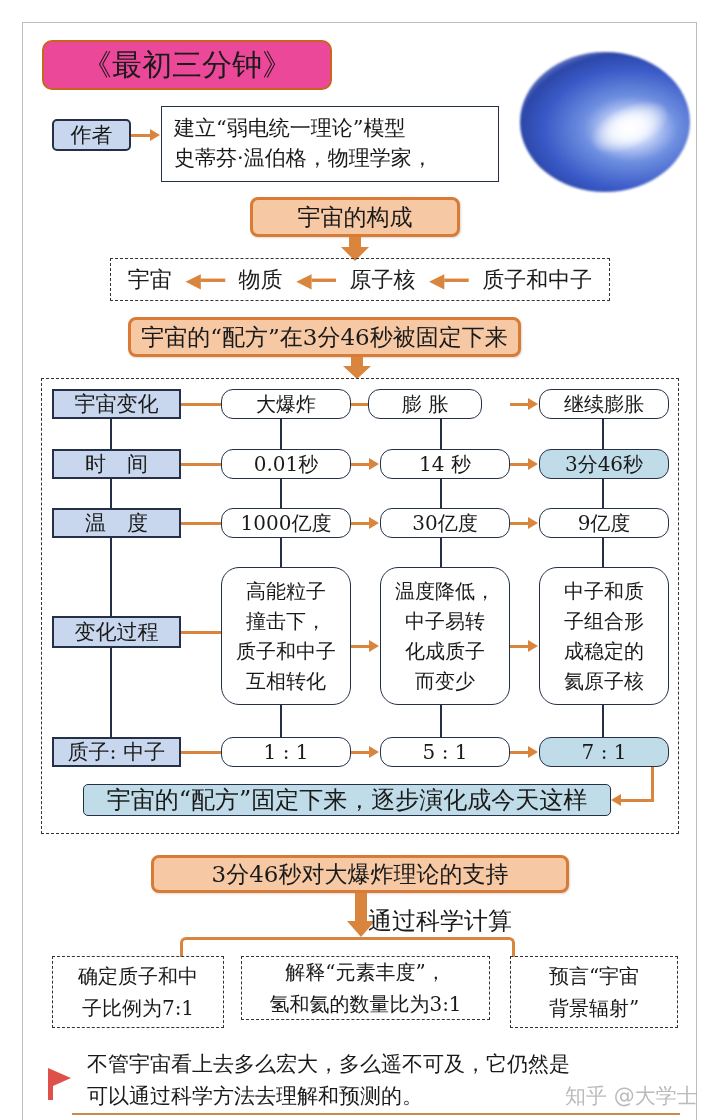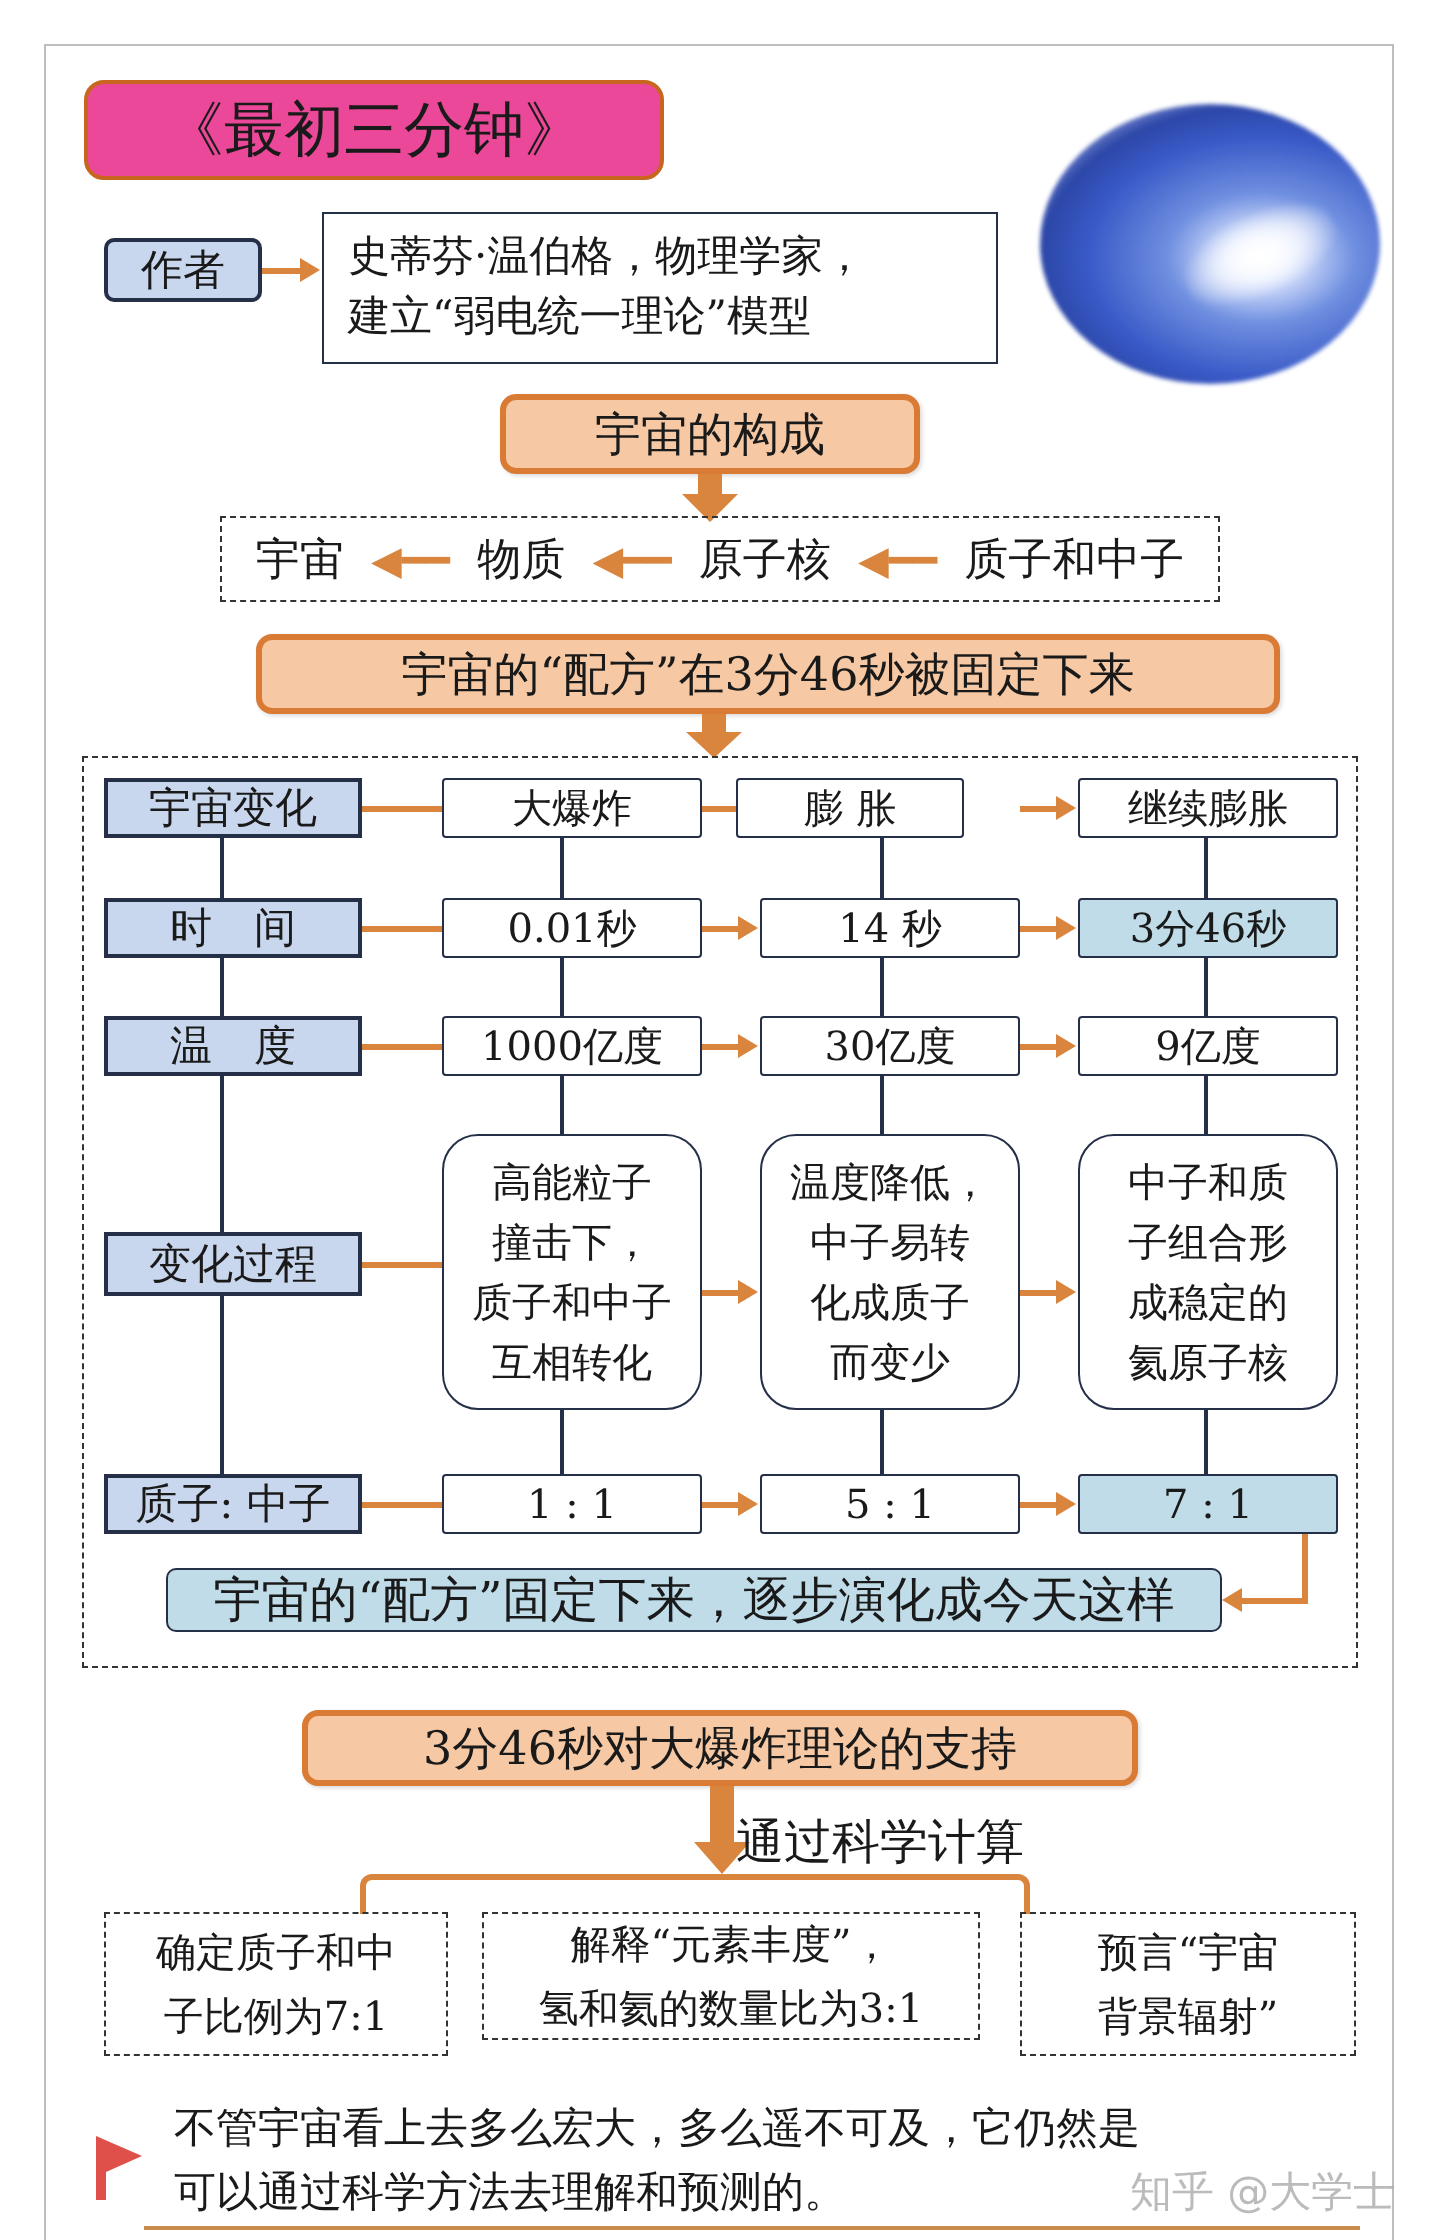--- a/index.html
+++ b/index.html
@@ -2,21 +2,21 @@
 <html><head>
 <meta charset="utf-8">
 <style>
   html,body{margin:0;padding:0;background:#fff;}
   body{width:720px;height:1120px;position:relative;overflow:hidden;font-family:"DejaVu Serif","Liberation Serif",serif;color:#1a1a1a;}
   .frame{position:absolute;left:22px;top:22px;width:675px;height:1110px;border:1.5px solid #bdbdbd;border-bottom:none;box-sizing:border-box;}
   .abs{position:absolute;box-sizing:border-box;}
   .orange-title{background:#ec4899;border:2px solid #c8651f;border-radius:10px;display:flex;align-items:center;justify-content:center;}
   .peach{background:#f6c9a4;border:3px solid #d97a35;border-radius:8px;display:flex;align-items:center;justify-content:center;box-shadow:1px 1px 2px rgba(0,0,0,.15);}
   .blue-label{background:#c9d7ee;border:2px solid #253048;display:flex;align-items:center;justify-content:center;font-size:21px;}
-  .cell{background:#fff;border:1.6px solid #253048;border-radius:2px;display:flex;align-items:center;justify-content:center;font-size:20px;}
+  .cell{background:#fff;border:1.6px solid #253048;border-radius:12px;display:flex;align-items:center;justify-content:center;font-size:20px;}
   .cell.hl{background:#bfdce8;}
   .tall{border-radius:18px;font-size:20px;line-height:30px;text-align:center;white-space:pre-line;}
   .dashed{border:1.6px dashed #333;}
   .vline{position:absolute;width:2px;background:#253048;}
   .hline-o{position:absolute;height:3px;background:#d9853d;}
   .arrowhead-r{position:absolute;width:0;height:0;border-top:6px solid transparent;border-bottom:6px solid transparent;border-left:10px solid #d9853d;}
   .bigarrow{position:absolute;}
   .txt{white-space:nowrap;}
 </style>
 </head>
@@ -31,41 +31,41 @@
 <div class="abs" style="left:520px;top:52px;width:170px;height:140px;border-radius:50%;background:radial-gradient(ellipse at 65% 55%, #ffffff 0%, #dfe8ff 10%, #6f8fe0 30%, #3a5ac8 55%, #2c47a8 70%, rgba(90,110,210,0.5) 85%, rgba(255,255,255,0) 100%);filter:blur(1px);">
   <div class="abs" style="left:70px;top:55px;width:80px;height:40px;background:radial-gradient(ellipse, #ffffff 0%, rgba(255,255,255,0.6) 40%, rgba(255,255,255,0) 75%);transform:rotate(-25deg);"></div>
 </div>
 
 <div class="abs blue-label" style="left:52px;top:119px;width:79px;height:32px;border-radius:5px;">
   <span>作者</span>
 </div>
 <div class="hline-o" style="left:131px;top:134px;width:22px;"></div>
 <div class="arrowhead-r" style="left:150px;top:129px;"></div>
 <div class="abs" style="left:161px;top:106px;width:338px;height:76px;border:1.6px solid #253048;padding:6px 12px;font-size:21px;line-height:30px;">
+  <div class="txt">建立“弱电统一理论”模型</div>
   <div class="txt">史蒂芬·温伯格，物理学家，</div>
-  <div class="txt">建立“弱电统一理论”模型</div>
 </div>
 
 <div class="abs peach" style="left:250px;top:197px;width:210px;height:40px;">
   <span style="font-size:23px;">宇宙的构成</span>
 </div>
 <svg class="bigarrow" style="left:340px;top:237px;" width="30" height="24">
     <polygon points="9,0 21,0 21,10 29,10 15,24 1,10 9,10" fill="#d9853d"></polygon>
   </svg>
 <div class="abs dashed" style="left:110px;top:258px;width:500px;height:43px;display:flex;align-items:center;justify-content:space-around;font-size:22px;padding:0 10px;">
   <span class="txt">宇宙</span>
   <span style="color:#d9853d;font-size:20px;">◀━━</span>
   <span class="txt">物质</span>
   <span style="color:#d9853d;font-size:20px;">◀━━</span>
   <span class="txt">原子核</span>
   <span style="color:#d9853d;font-size:20px;">◀━━</span>
   <span class="txt">质子和中子</span>
 </div>
 
-<div class="abs peach" style="left:128px;top:317px;width:512px;height:40px;text-align:right;">
+<div class="abs peach" style="left:128px;top:317px;width:393px;height:40px;text-align:right;">
   <span class="txt" style="font-size:23px;">宇宙的“配方”在3分46秒被固定下来</span>
 </div>
 <svg class="bigarrow" style="left:342px;top:357px;" width="30" height="22">
     <polygon points="9,0 21,0 21,9 29,9 15,22 1,9 9,9" fill="#d9853d"></polygon>
   </svg>
 
 <div class="abs dashed" style="left:41px;top:378px;width:638px;height:456px;"></div>
 
 <div class="vline" style="left:110px;top:419px;height:318px;"></div>
 <div class="vline" style="left:280px;top:419px;height:318px;"></div>

